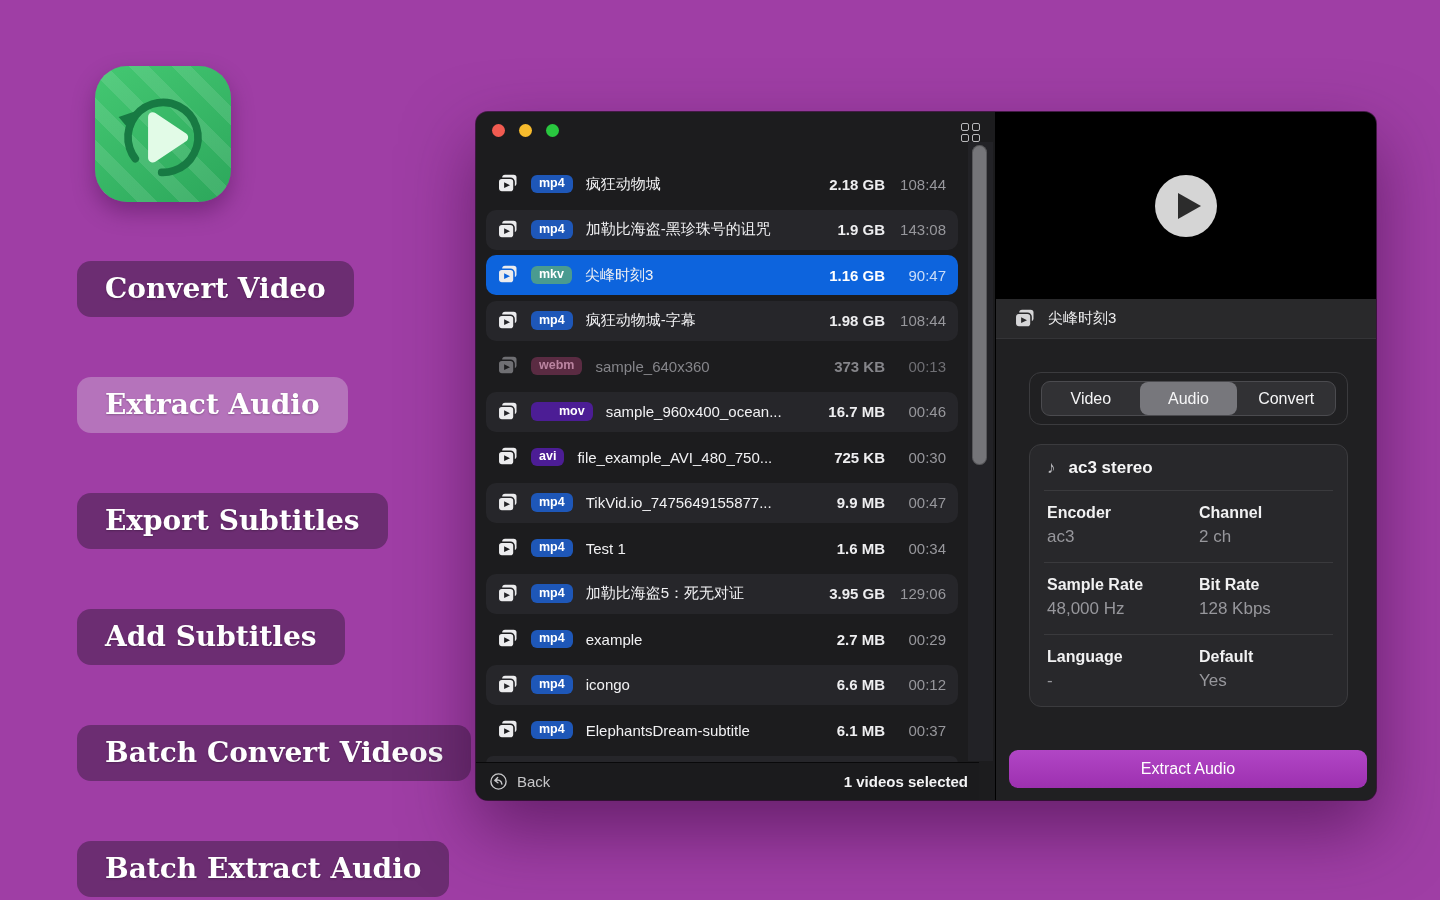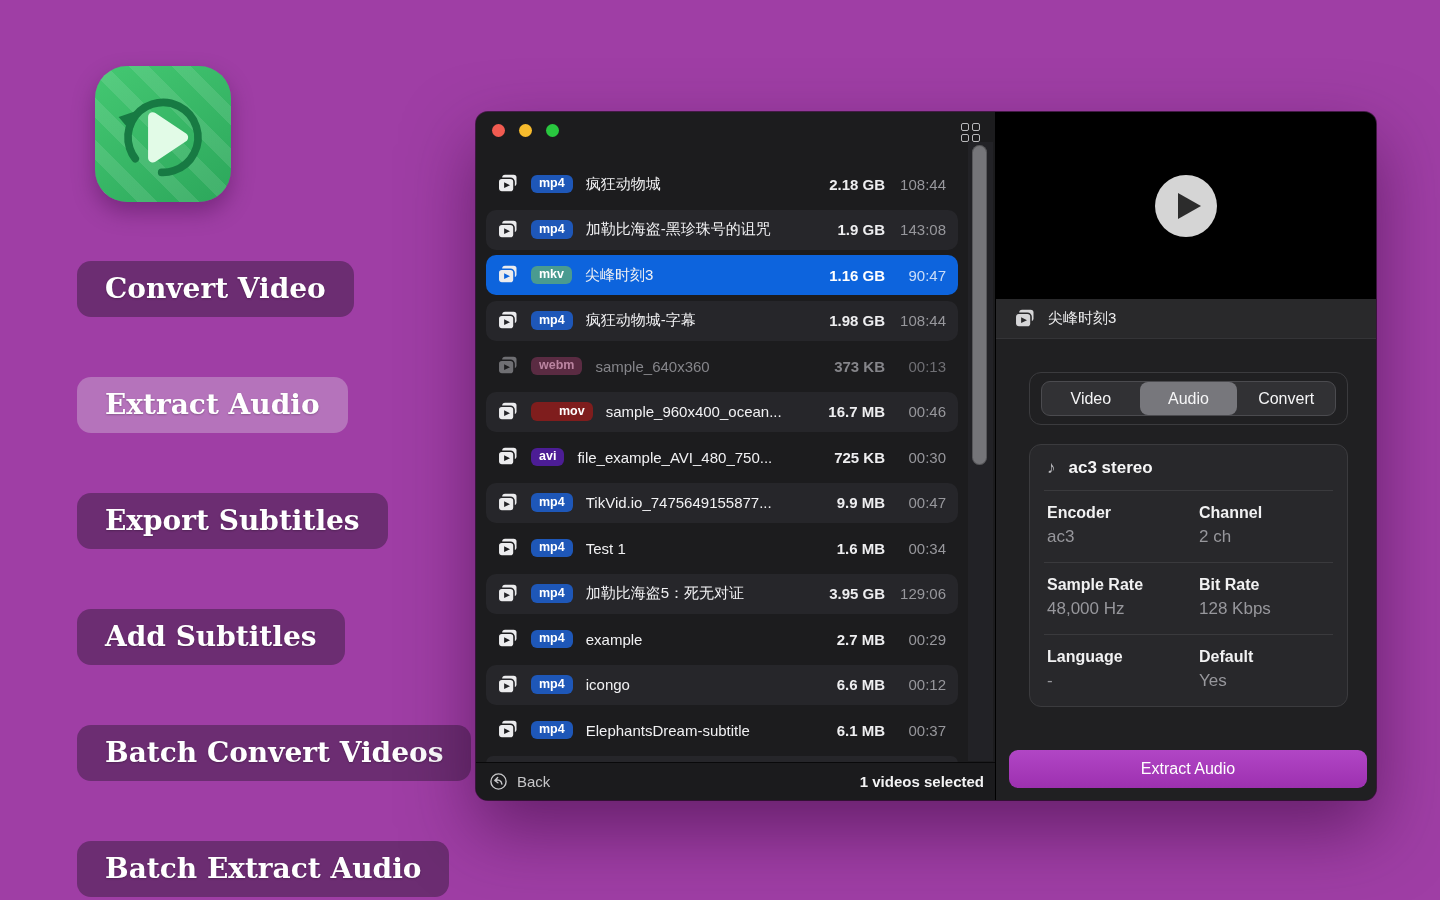--- a/index.html
+++ b/index.html
@@ -74,21 +74,21 @@
   .row.dim .fname{ color:#85858a; }
   .row.dim .fsize{ color:#85858a; }
   .row.dim .ftime{ color:#6f6f74; }
   .row.dim .badge{ color:#bb84a0; }
   .row-partial{ height:7px; border-radius:10px 10px 0 0; background:#26262a; }
 
   .scroll-track{ position:absolute; top:30px; bottom:39px; left:492px; width:25px; background:#222226; }
   .scroll-thumb{ position:absolute; top:3px; left:4px; width:15px; height:320px; border-radius:8px; background:#757579; box-shadow:inset 0 0 0 1px rgba(0,0,0,.25); }
 
   .bottom-bar{
-    position:absolute; left:0; right:0; bottom:0; height:38px;
+    position:absolute; left:0; right:16px; bottom:0; height:38px;
     background:#1b1b1d; border-top:1px solid #09090a;
     display:flex; align-items:center; justify-content:space-between;
     padding:0 11px 0 13px;
   }
   .back-group{ display:flex; align-items:center; gap:9px; color:#c6c6c8; font-size:15px; }
   .sel-count{ color:#f3f3f4; font-size:15px; font-weight:600; }
 
   
   .pane-detail{ position:relative; width:381px; height:100%; background:#202022; border-left:1px solid #000; }
   .preview{ height:187px; background:#000; display:flex; align-items:center; justify-content:center; }
@@ -228,21 +228,21 @@
           <span class="ftime">00:13</span>
         </div>
         <div class="row alt">
           <span class="row-icon">
             <svg width="23" height="20" viewBox="0 0 24 21">
   <rect x="5.4" y="0.8" width="15" height="12" rx="3" fill="currentColor"></rect>
   <rect x="1.2" y="4.4" width="16.6" height="14.6" rx="3.8" fill="currentColor" stroke="var(--cut,#1c1c1e)" stroke-width="1.7"></rect>
   <path d="M7.4 8.6 L13.6 11.7 L7.4 14.8 Z" fill="var(--cut,#1c1c1e)"></path>
 </svg>
           </span>
-          <span class="badge" style="background: #7f1d1d; padding-left: 28px;">mov</span>
+          <span class="badge" style="background: #4c1d95; padding-left: 28px;">mov</span>
           <span class="fname">sample_960x400_ocean...</span>
           <span class="fsize">16.7 MB</span>
           <span class="ftime">00:46</span>
         </div>
         <div class="row">
           <span class="row-icon">
             <svg width="23" height="20" viewBox="0 0 24 21">
   <rect x="5.4" y="0.8" width="15" height="12" rx="3" fill="currentColor"></rect>
   <rect x="1.2" y="4.4" width="16.6" height="14.6" rx="3.8" fill="currentColor" stroke="var(--cut,#1c1c1e)" stroke-width="1.7"></rect>
   <path d="M7.4 8.6 L13.6 11.7 L7.4 14.8 Z" fill="var(--cut,#1c1c1e)"></path>

